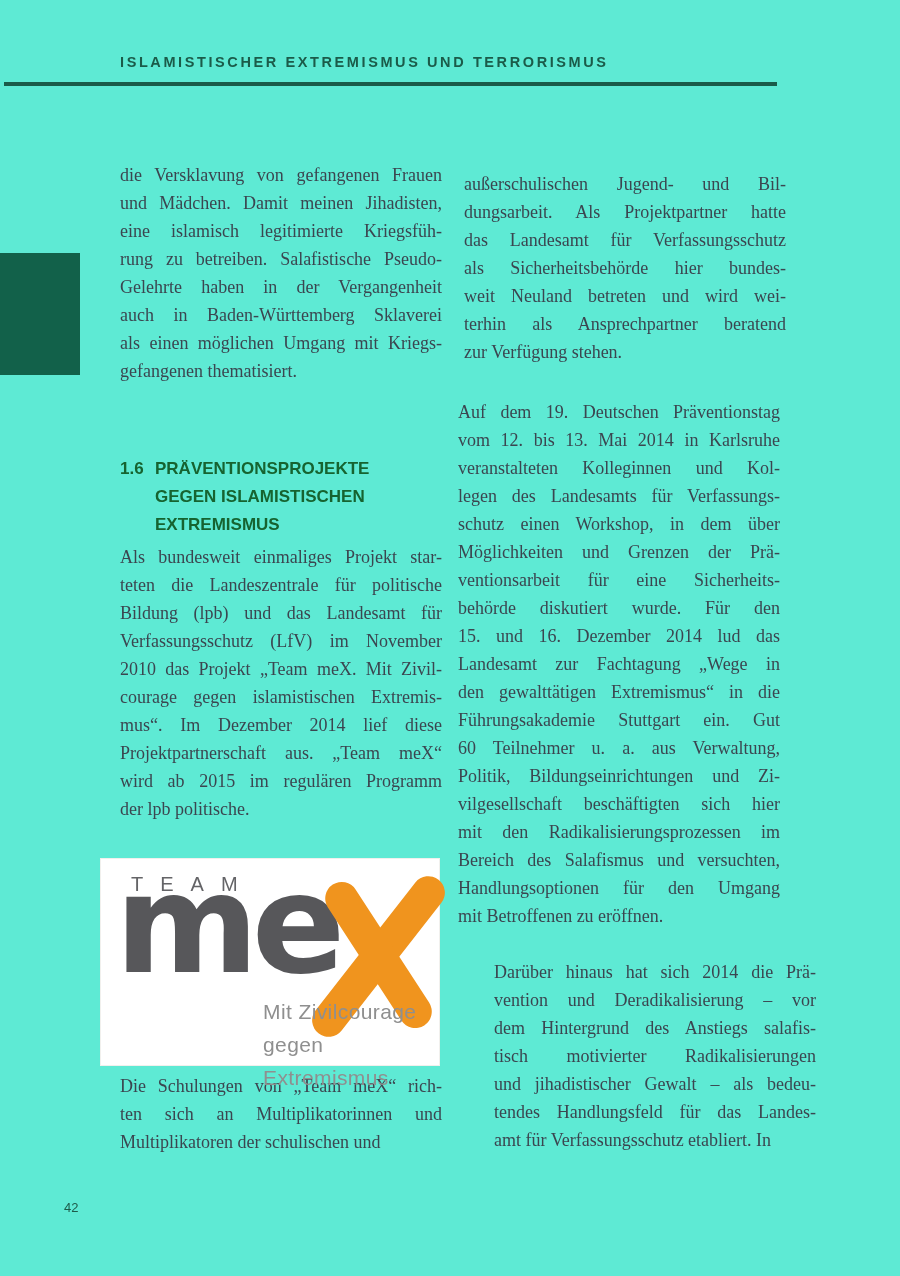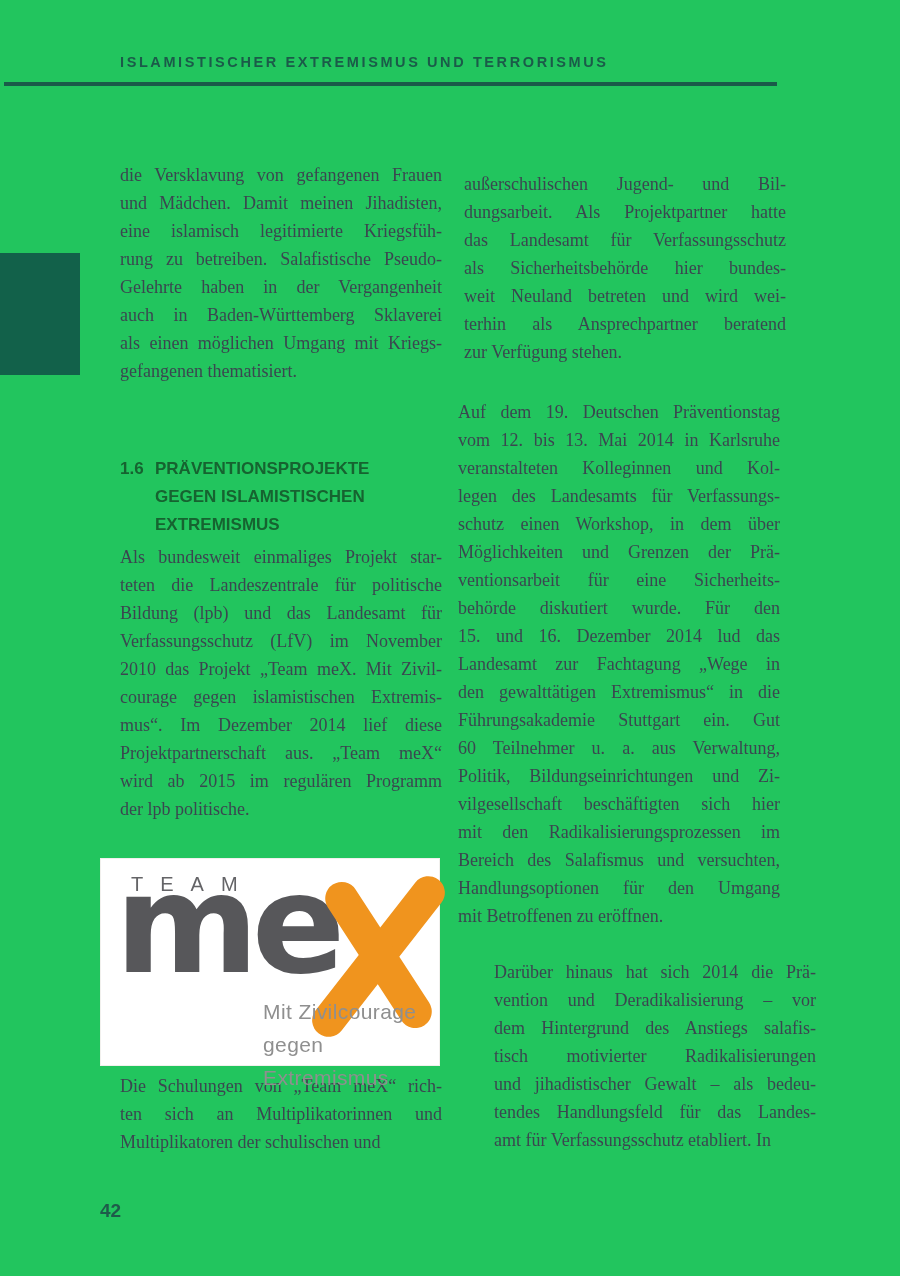--- a/index.html
+++ b/index.html
@@ -1,18 +1,18 @@
 <!DOCTYPE html>
 <html lang="de"><head>
 <meta charset="utf-8">
 <style>
   html,body { margin:0; padding:0; background:#ffffff; }
   .page {
     position:relative; width:900px; height:1276px;
-    background:#22c55e; overflow:hidden;
+    background:#5eead4; overflow:hidden;
     font-family:"Liberation Serif", serif;
   }
   
   .header-title {
     position:absolute; left:120px; top:54px;
     font-family:"Liberation Sans", sans-serif; font-weight:bold;
     font-size:14.5px; letter-spacing:2.6px; color:#1b5b49;
   }
   .header-rule {
     position:absolute; left:4px; top:82px; width:773px; height:3.5px;
@@ -61,22 +61,22 @@
   .x-a { left:56px; top:-6px; width:33px; height:195px; transform:rotate(38deg); }
   .x-b { left:56px; top:6px;  width:33px; height:168px; transform:rotate(-33deg); }
   .logo-tagline {
     position:absolute; left:162px; top:136px; z-index:4;
     font-family:"Liberation Sans", sans-serif;
     font-size:21px; line-height:33px; letter-spacing:0.4px; color:#8f8f8f;
   }
   
   .page-number {
     position:absolute; left:64px; top:1200px;
-    font-family:"Liberation Sans", sans-serif; font-weight:bold;
-    font-size:19px; color:#1e5b4a;margin-left:36px;
+    font-family:"Liberation Sans", sans-serif; font-weight:normal;
+    font-size:13px; color:#1e5b4a;
   }
 </style>
 </head>
 <body>
 
 <div class="page">
 
   <div class="header-title">ISLAMISTISCHER EXTREMISMUS UND TERRORISMUS</div>
   <div class="header-rule"></div>
   <div class="side-tab"></div>

